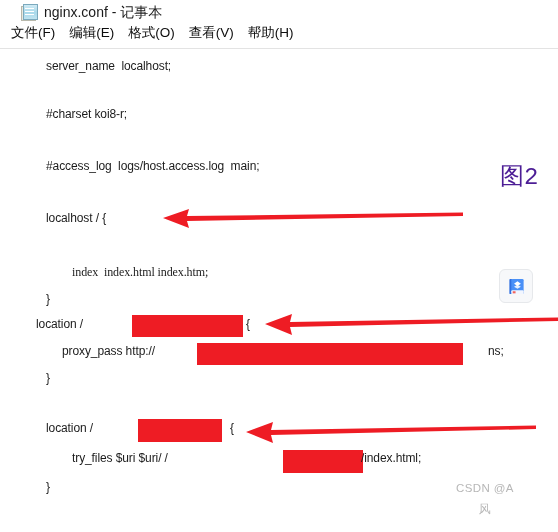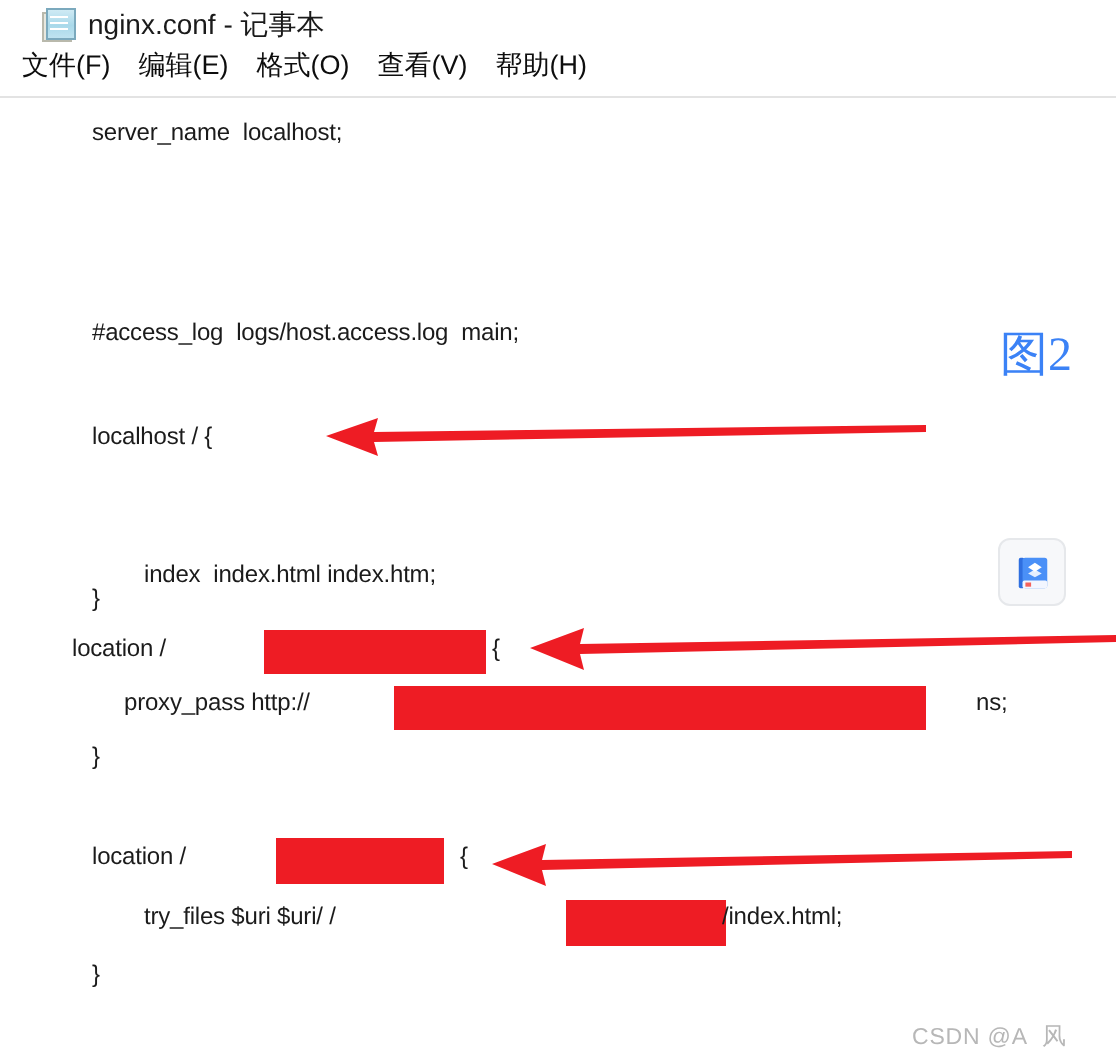--- a/index.html
+++ b/index.html
@@ -126,22 +126,22 @@
   
   .arrow {
     position: absolute;
     pointer-events: none;
   }
 
   
   .fig-caption {
     position: absolute;
     font-size: 24px;
-    color: #3b82f6;
-    font-family: Liberation Serif, serif;
+    color: #4c1d95;
+    font-family: Liberation Mono, monospace;
     line-height: 1;
     white-space: nowrap;
     font-weight: 400;
   }
 
   
   .float-widget {
     position: absolute;
     width: 34px;
     height: 34px;
@@ -193,27 +193,28 @@
     <div class="menu-item">格式(O)</div>
     <div class="menu-item">查看(V)</div>
     <div class="menu-item">帮助(H)</div>
   </div>
   <div class="menu-sep"></div>
 
   <div class="editor">
 
     <div class="code-line" style="left:46px; top:11px;">server_name  localhost;</div>
 
+    <div class="code-line" style="left:46px; top:59px;">#charset koi8-r;</div>
 
     <div class="code-line" style="left:46px; top:111px;">#access_log  logs/host.access.log  main;</div>
 
     <div class="code-line" style="left:46px; top:163px;">localhost / {</div>
 
 
-    <div class="code-line" style="left:72px; top:232px;">index  index.html index.htm;</div>
+    <div class="code-line" style="left:72px; top:217px;font-family:Liberation Serif, serif;">index  index.html index.htm;</div>
 
     <div class="code-line" style="left:46px; top:244px;">}</div>
 
     <div class="code-line" style="left:36px; top:269px;">location /</div>
     <div class="redact" style="left:132px; top:266px; width:111px; height:22px;"></div>
     <div class="code-line" style="left:246px; top:269px;">{</div>
 
     <div class="code-line" style="left:62px; top:296px;text-align:center;">proxy_pass http://</div>
     <div class="redact" style="left:197px; top:294px; width:266px; height:22px;"></div>
     <div class="code-line" style="left:488px; top:296px;text-align:right;">ns;</div>
@@ -252,18 +253,18 @@
       <rect x="4.5" y="2" width="13" height="16" rx="1.4" fill="#4a90f7"></rect>
       <rect x="4.5" y="14" width="13" height="4" rx="1" fill="#f2f6ff"></rect>
       <rect x="6" y="15" width="3" height="2.2" fill="#f4625c"></rect>
       <g fill="#ffffff">
         <polygon points="11,4.6 14.6,7 11,9.4 7.4,7"></polygon>
         <polygon points="11,8.2 14.6,10.2 11,12.3 7.4,10.2" opacity="0.85"></polygon>
       </g>
     </svg>
   </div>
 
-  <div class="watermark" style="left:456px; top:510px;">
+  <div class="watermark" style="left:456px; top:482px;flex-direction:column;">
     <span>CSDN @A</span>
     <span class="wm-glyph">风</span>
   </div>
 
 </div>
 
 </body></html>

